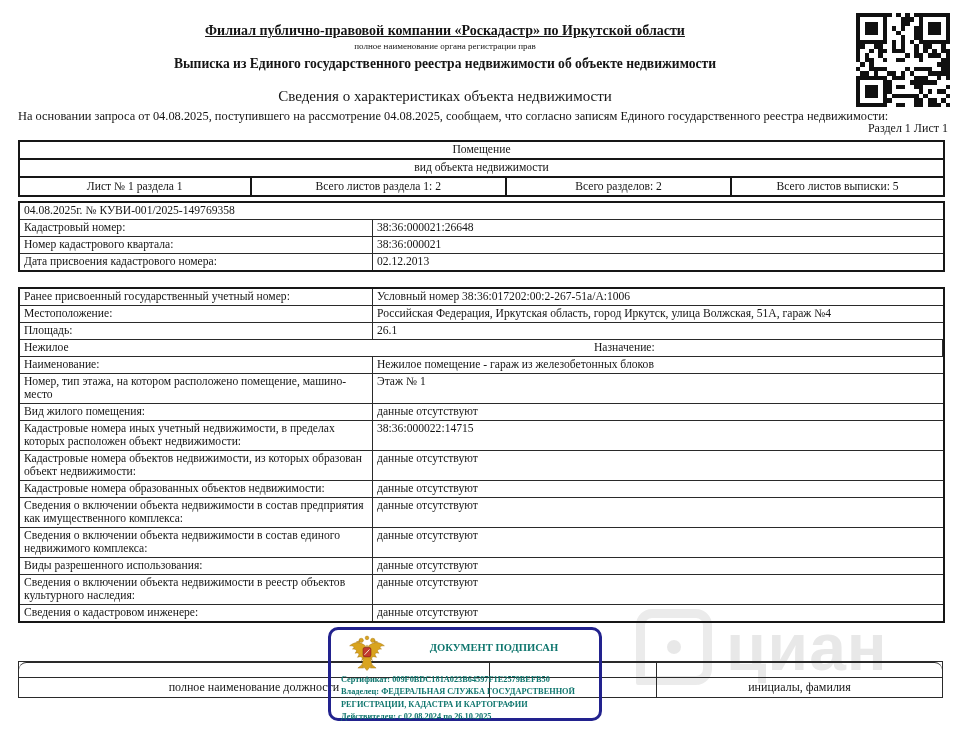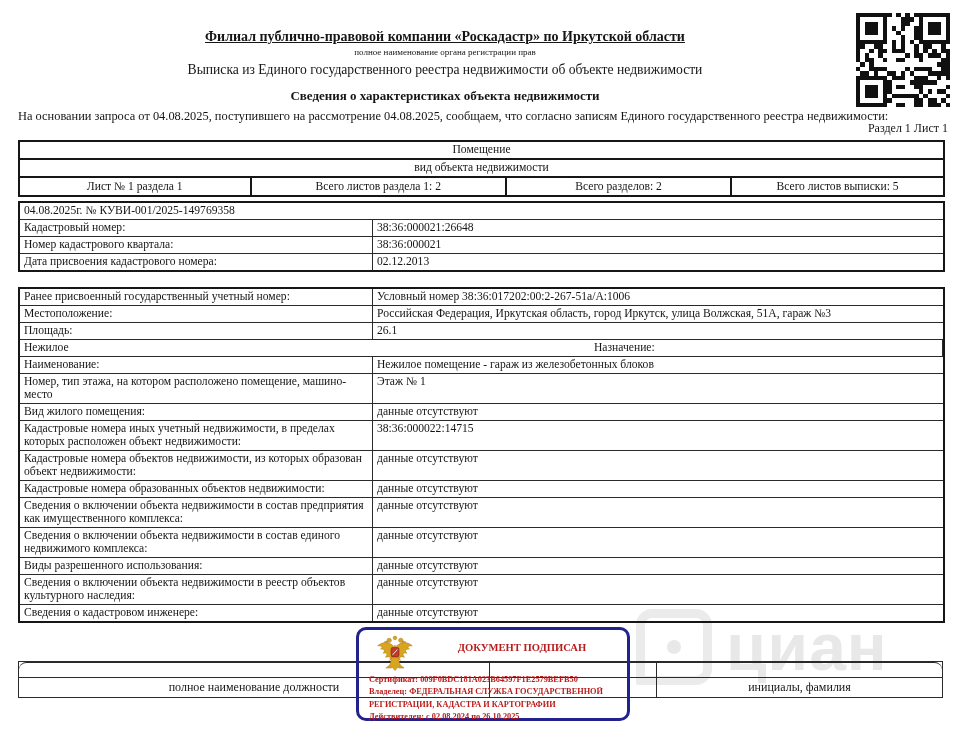--- a/index.html
+++ b/index.html
@@ -3,25 +3,25 @@
 <meta charset="utf-8">
 <style>
   html,body{margin:0;padding:0;}
   body{
     width:962px;height:744px;position:relative;background:#ffffff;
     font-family:"Liberation Serif", serif;color:#151515;overflow:hidden;
   }
   .abs{position:absolute;}
 
   
-  .header{left:18px;top:22px;width:854px;text-align:center;line-height:1.25;margin-top:6px;}
+  .header{left:18px;top:22px;width:854px;text-align:center;line-height:1.25;}
   .org-name{font-size:14px;font-weight:bold;text-decoration:underline;}
   .org-caption{font-size:9px;margin-top:1px;}
-  .doc-title{font-size:13.6px;font-weight:normal;margin-top:4px;}
-  .subtitle{left:18px;top:88px;width:854px;text-align:center;font-size:13px;font-weight:bold;}
+  .doc-title{font-size:13.6px;font-weight:bold;margin-top:4px;}
+  .subtitle{left:18px;top:88px;width:854px;text-align:center;font-size:15px;font-weight:normal;}
   .intro{left:18px;top:109px;width:928px;font-size:12.4px;}
   .razdel{top:121px;right:14px;font-size:12px;margin-left:28px;}
 
   
   .tbl{border:2px solid #161616;background:transparent;font-size:11.6px;line-height:1.12;}
   .trow{display:flex;border-top:1px solid #2a2a2a;}
   .trow:first-child{border-top:none;border-radius:8px;}
   .cell{padding:1px 4px 2px 4px;}
   .c-center{text-align:center;width:100%;}
   .k{width:344px;border-right:1px solid #2a2a2a;flex:none;}
@@ -46,22 +46,22 @@
   .footer-strip{left:18px;top:661px;width:923px;border:1px solid #2a2a2a;font-size:12px;z-index:1;}
   .footer-strip .trow{border-top:1px solid #2a2a2a;}
   .f1{width:462px;flex:none;border-right:1px solid #2a2a2a;text-align:center;padding:1px 4px;}
   .f2{width:158px;flex:none;border-right:1px solid #2a2a2a;}
   .f3{flex:1;text-align:center;padding:1px 4px;}
   .frow-empty{height:14px;}
   .frow-cap .f1,.frow-cap .f3{padding-top:3px;padding-bottom:3px;}
 
   
   .stamp{
-    left:356px;top:627px;width:268px;height:88px;
-    border:3px solid #22228e;border-radius:10px;color:#b91c1c;z-index:2;
+    left:328px;top:627px;width:268px;height:88px;
+    border:3px solid #22228e;border-radius:10px;color:#0f766e;z-index:2;
     background:transparent;
   }
   .stamp-head{display:flex;align-items:flex-start;}
   .stamp-emblem{margin:5px 2px 0 16px;flex:none;}
   .stamp-titles{flex:1;text-align:center;font-weight:bold;font-size:10.6px;
     font-family:"Liberation Serif",serif;margin-top:9px;line-height:1.7;}
   .stamp-lines{font-size:8.3px;font-weight:bold;padding:0 8px 0 10px;line-height:1.5;margin-top:1px;}
 
   
   .qr{left:856px;top:13px;width:94px;height:94px;display:grid;
@@ -577,21 +577,21 @@
   </div>
 </div>
 
 <div class="abs tbl tbl-chars">
   <div class="trow">
     <div class="cell k">Ранее присвоенный государственный учетный номер:</div>
     <div class="cell v">Условный номер 38:36:017202:00:2-267-51а/А:1006</div>
   </div>
   <div class="trow">
     <div class="cell k">Местоположение:</div>
-    <div class="cell v">Российская Федерация, Иркутская область, город Иркутск, улица Волжская, 51А, гараж №3</div>
+    <div class="cell v">Российская Федерация, Иркутская область, город Иркутск, улица Волжская, 51А, гараж №4</div>
   </div>
   <div class="trow">
     <div class="cell k">Площадь:</div>
     <div class="cell v">26.1</div>
   </div>
   <div class="trow">
     <div class="cell v">Нежилое</div>
     <div class="cell k">Назначение:</div>
   </div>
   <div class="trow">

